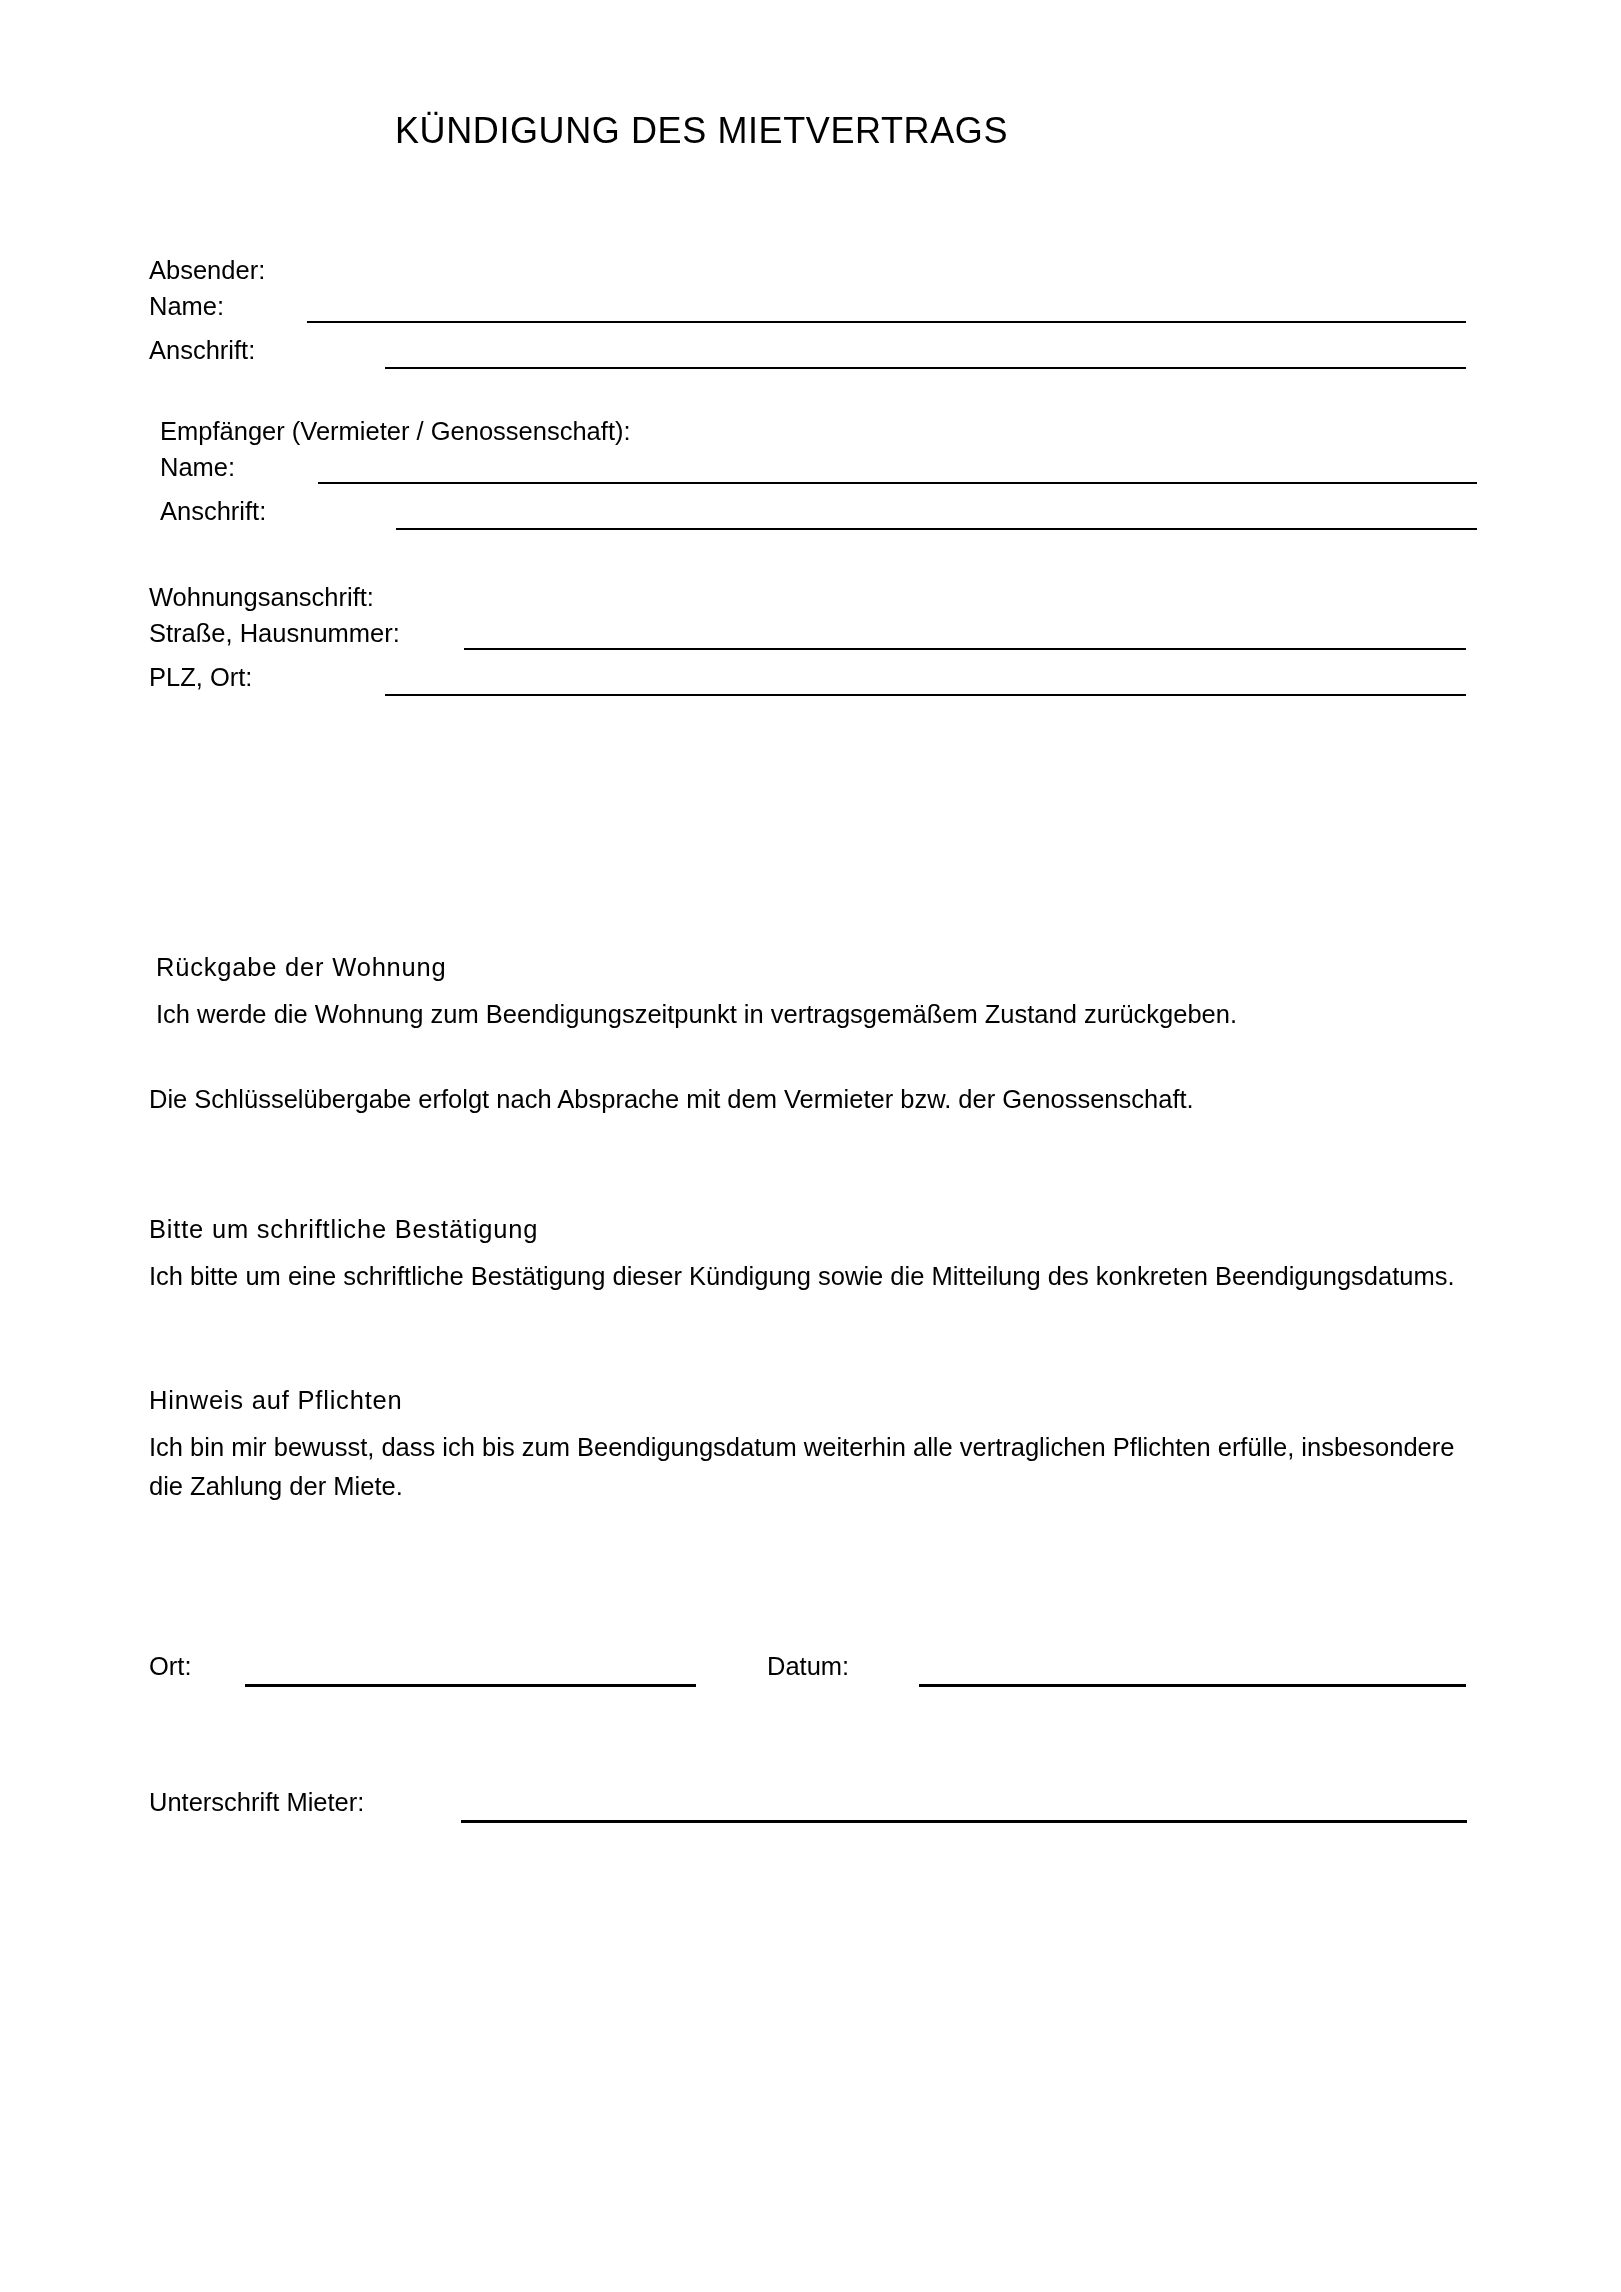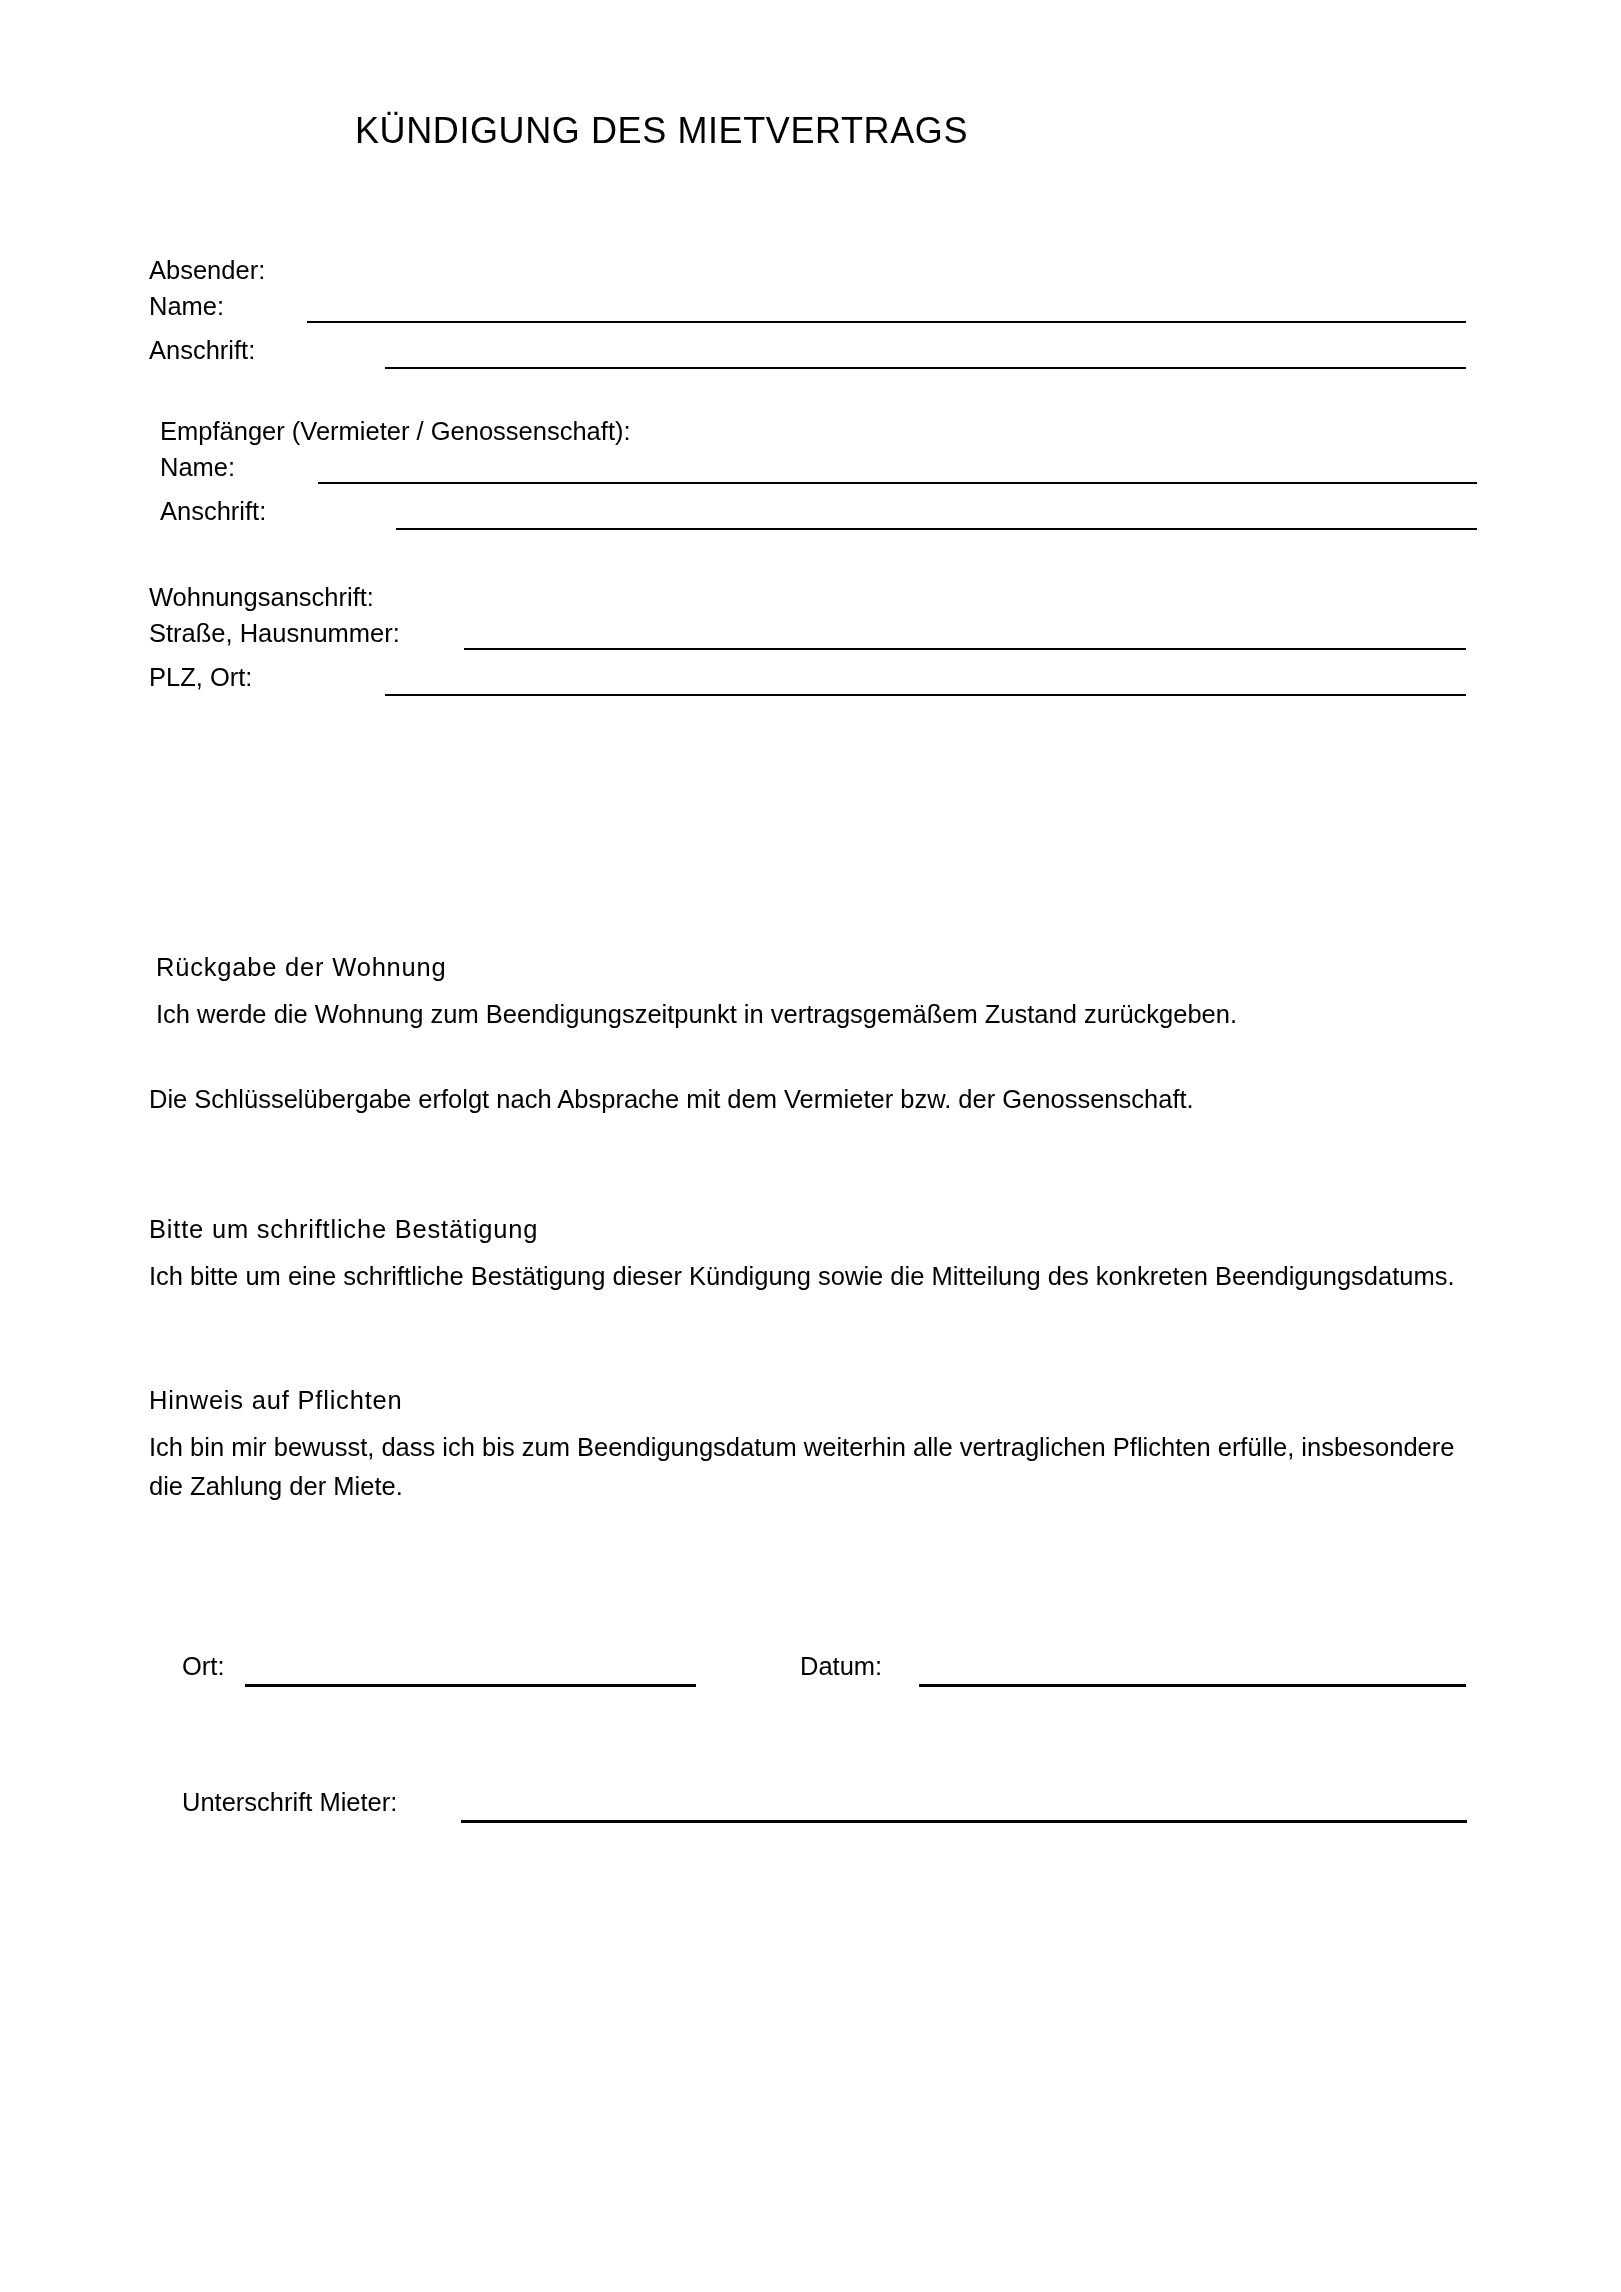--- a/index.html
+++ b/index.html
@@ -28,20 +28,21 @@
   
   .doc-title {
     position: absolute;
     left: 0;
     top: 110px;
     width: 1323px;
     text-align: center;
     font-size: 36px;
     letter-spacing: 0.6px;
     white-space: nowrap;
+    padding-left: 40px;
   }
 
   
   .block {
     position: absolute;
     left: 149px;
     width: 1317px;
   }
 
   .block-title {
@@ -90,21 +91,20 @@
     line-height: 39px;
     text-align: left;
   }
 
   
   .sig-label {
     position: absolute;
     font-size: 25.5px;
     line-height: 33px;
     white-space: nowrap;
-    margin-left: 33px;
   }
 
   .sig-rule {
     position: absolute;
     height: 0;
     border-bottom: 3.9px solid #000000;
   }
 </style>
 </head>
 <body>

